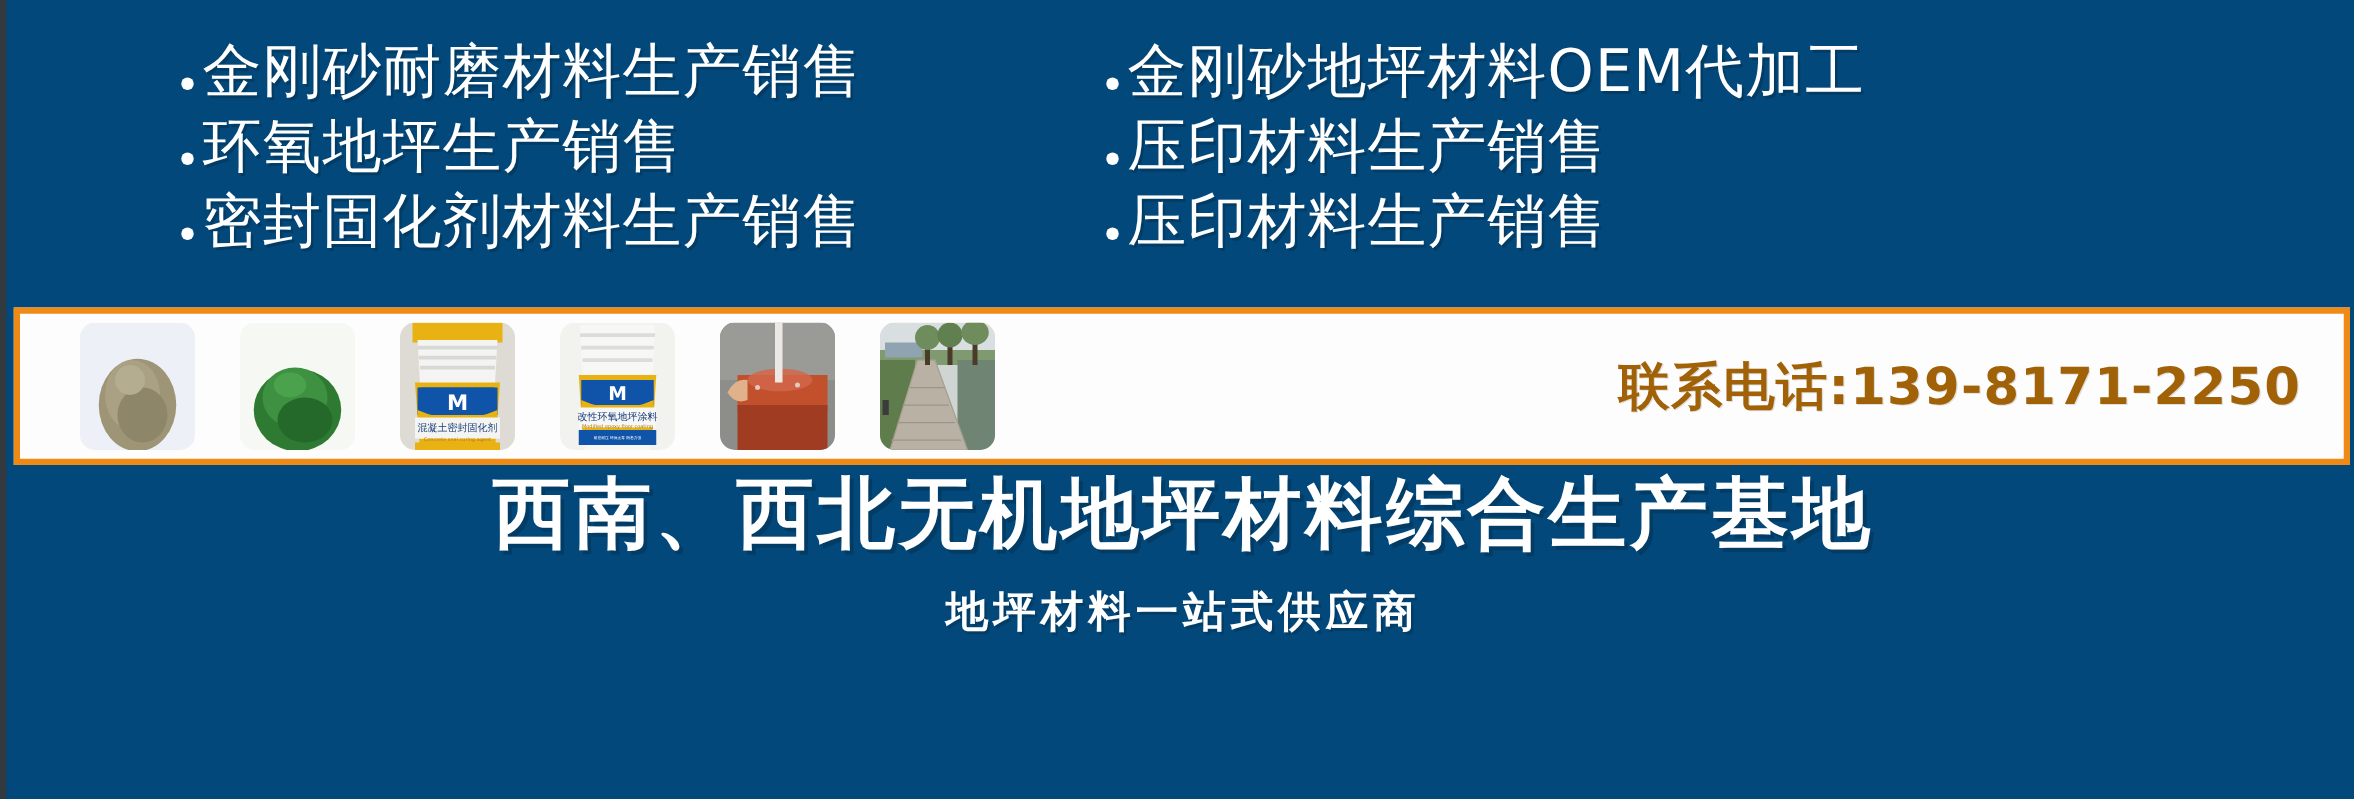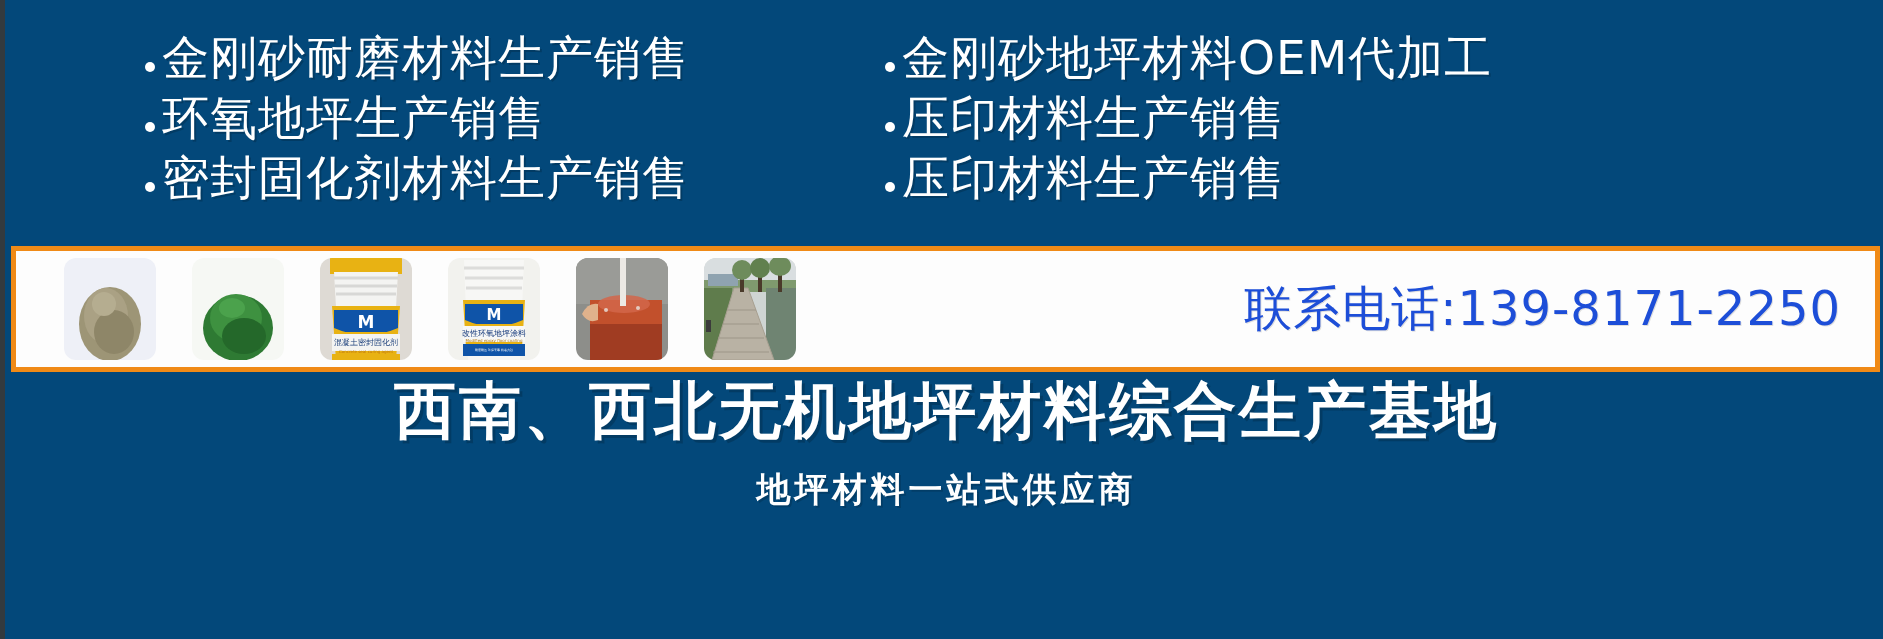--- a/index.html
+++ b/index.html
@@ -72,23 +72,23 @@
     overflow:hidden;
     position:relative;
     flex:0 0 auto;
     background:#fff;
   }
   .thumb svg{display:block;width:100%;height:100%;}
 
   .phone{
     margin-left:auto;
     margin-right:34px;
-    color:#1d4ed8;
-    font-size:48px;
-    font-weight:normal;
+    color:#a16207;
+    font-size:41px;
+    font-weight:bold;
     letter-spacing:1px;
     white-space:nowrap;
     text-shadow:1px 1px 0 rgba(0,0,0,.12);
   }
 
   
   .slogan-wrap{
     position:absolute;
     left:0;top:378px;width:1883px;
     text-align:center;

